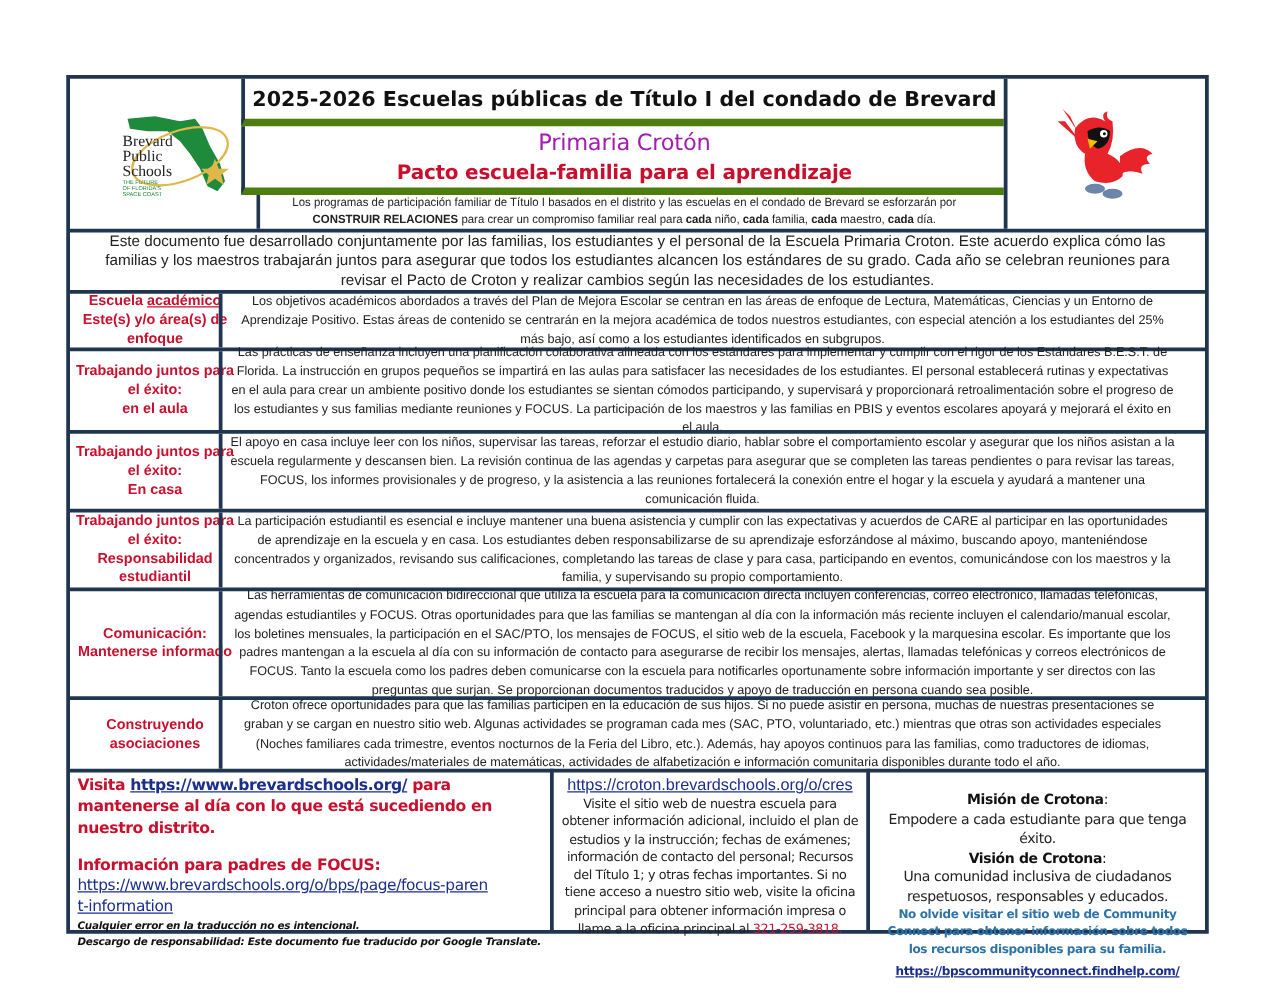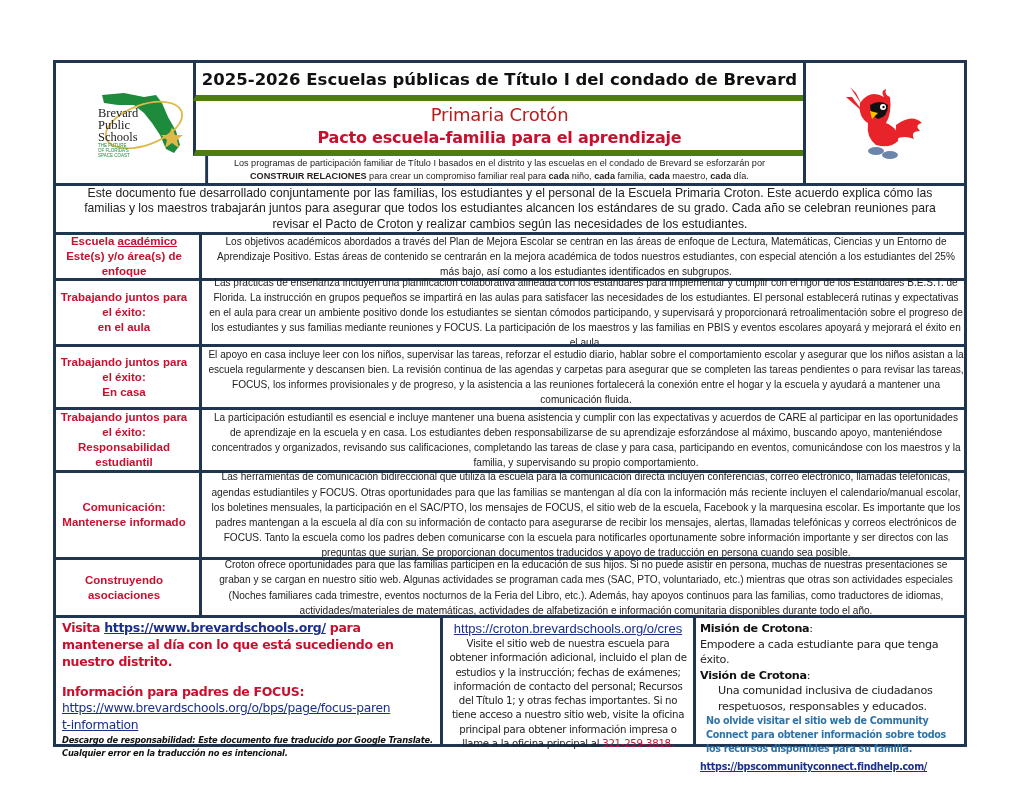--- a/index.html
+++ b/index.html
@@ -11,39 +11,39 @@
   .bl { border-left: 3px solid #1f3550; }
   .bt { border-top: 3px solid #1f3550; }
   .bb { border-bottom: 6px solid #4d7c0f; }
   .center { display: flex; align-items: center; justify-content: center; text-align: center; flex-direction: column; }
 
   
   .logo-cell { left: 0; top: 0; width: 137px; height: 120px; padding-left: 39px; }
   .cardinal-cell { left: 747px; top: 0; width: 161px; height: 120px; }
   .title-cell { left: 137px; top: 0; width: 610px; height: 38px; font-family: "DejaVu Sans", sans-serif; font-weight: bold; font-size: 16.5px; color: #111; }
   .school-cell { left: 137px; top: 38px; width: 610px; height: 55px; }
-  .school-name { font-family: "DejaVu Sans", sans-serif; font-size: 18px; color: #b91c1c; letter-spacing: -0.2px; }
+  .school-name { font-family: "DejaVu Sans", sans-serif; font-size: 18px; color: #a21caf; letter-spacing: -0.2px; }
   .compact-title { font-family: "DejaVu Sans", sans-serif; font-weight: bold; font-size: 16px; color: #c8102e; margin-top: 3px; letter-spacing: -0.2px; }
   .intro-cell { left: 137px; top: 93px; width: 610px; height: 27px; font-size: 9.5px; line-height: 12.5px; padding: 0 6px; transform: scaleX(0.96); }
   .intro-cell b { font-weight: bold; }
 
   .dev-cell { left: 0; top: 120px; width: 908px; height: 49px; font-size: 12.2px; line-height: 15.5px; padding: 2px 10px; color: #222; }
 
   
   .row { left: 0; width: 908px; }
   .row-label { position: absolute; left: 0; top: 0; width: 136px; height: 100%; display: flex; flex-direction: column; align-items: center; justify-content: center; text-align: center; font-size: 11.5px; line-height: 15px; color: #c8102e; padding: 0 4px; }
   .row-label .b { font-weight: bold; }
   .row-label .u { text-decoration: underline; }
   .row-label .sub { font-weight: bold; }
-  .row-text { position: absolute; left: 143px; top: 0; width: 771px; height: 100%; display: flex; align-items: center; justify-content: center; text-align: center; font-size: 10.1px; line-height: 15.2px; padding: 0 6px; color: #222; }
+  .row-text { position: absolute; left: 119px; top: 0; width: 771px; height: 100%; display: flex; align-items: center; justify-content: center; text-align: center; font-size: 10.1px; line-height: 15.2px; padding: 0 6px; color: #222; }
 
   
   .bottom-left { left: 0; top: 552px; width: 384px; height: 129px; padding: 1px 6px; }
   .bottom-mid { left: 384px; top: 552px; width: 253px; height: 129px; text-align: center; padding: 1px 4px; }
-  .bottom-right { left: 637px; top: 552px; width: 271px; height: 129px; text-align: left; padding: 3px 4px; }
+  .bottom-right { left: 637px; top: 552px; width: 271px; height: 129px; text-align: center; padding: 14px 4px; }
 
   .red-bold { color: #c8102e; font-weight: bold; font-size: 12.5px; line-height: 17px; font-family: "DejaVu Sans", sans-serif; letter-spacing: -0.3px; }
   .link { color: #1a2e8c; text-decoration: underline; }
   .link-lg { font-size: 12.3px; line-height: 17px; font-family: "DejaVu Sans", sans-serif; letter-spacing: -0.3px; }
   .disclaimer { font-style: italic; font-weight: bold; font-size: 8.3px; line-height: 13px; color: #111; font-family: "DejaVu Sans", sans-serif; letter-spacing: -0.2px; }
   .mid-url { font-size: 13px; color: #1a2e8c; text-decoration: underline; font-family: "Liberation Sans", sans-serif; line-height: 16px; }
   .mid-text { font-size: 10.2px; line-height: 14.3px; color: #222; font-family: "DejaVu Sans", sans-serif; letter-spacing: -0.3px; }
   .phone { color: #c8102e; margin-top: 16px; }
   .r-head { font-weight: bold; font-size: 11.2px; line-height: 15.5px; color: #111; font-family: "DejaVu Sans", sans-serif; letter-spacing: -0.3px; }
   .r-text { font-size: 11.2px; line-height: 15.5px; color: #222; font-family: "DejaVu Sans", sans-serif; letter-spacing: -0.3px; }
@@ -157,22 +157,22 @@
     </div>
     <div class="row-text bl">
         <p>Croton ofrece oportunidades para que las familias participen en la educación de sus hijos.  Si no puede asistir en persona, muchas de nuestras presentaciones se graban y se cargan en nuestro sitio web. Algunas actividades se programan cada mes (SAC, PTO, voluntariado, etc.) mientras que otras son actividades especiales (Noches familiares cada trimestre, eventos nocturnos de la Feria del Libro, etc.).  Además, hay apoyos continuos para las familias, como traductores de idiomas, actividades/materiales de matemáticas, actividades de alfabetización e información comunitaria disponibles durante todo el año.</p>
       </div>
   </div>
 
   <div class="abs bottom-left bt">
     <p class="red-bold"><span>Visita </span><a class="link">https://www.brevardschools.org/</a><span> para mantenerse al día con lo que está sucediendo en nuestro distrito.</span></p>
     <p class="red-bold" style="margin-top:13px;">Información para padres de FOCUS:</p>
     <p class="link-lg" style="word-break:break-all; width:330px;"><a class="link">https://www.brevardschools.org/o/bps/page/focus-parent-information</a></p>
+    <p class="disclaimer">Cualquier error en la traducción no es intencional.</p>
     <p class="disclaimer">Descargo de responsabilidad: Este documento fue traducido por Google Translate.</p>
-    <p class="disclaimer">Cualquier error en la traducción no es intencional.</p>
   </div>
 
   <div class="abs bottom-mid bt bl">
     <a class="mid-url">https://croton.brevardschools.org/o/cres</a>
     <p class="mid-text"><span>Visite el sitio web de nuestra escuela para obtener información adicional, incluido el plan de estudios y la instrucción; fechas de exámenes; información de contacto del personal; Recursos del Título 1; y otras fechas importantes. Si no tiene acceso a nuestro sitio web, visite la oficina principal para obtener información impresa o llame a la oficina principal al </span><span class="phone">321-259-3818</span><span class="phone">.</span></p>
   </div>
 
   <div class="abs bottom-right bt bl">
     <p class="r-head"><span>Misión de Crotona</span><span style="font-weight:normal">:</span></p>
     <p class="r-text">Empodere a cada estudiante para que tenga éxito.</p>

